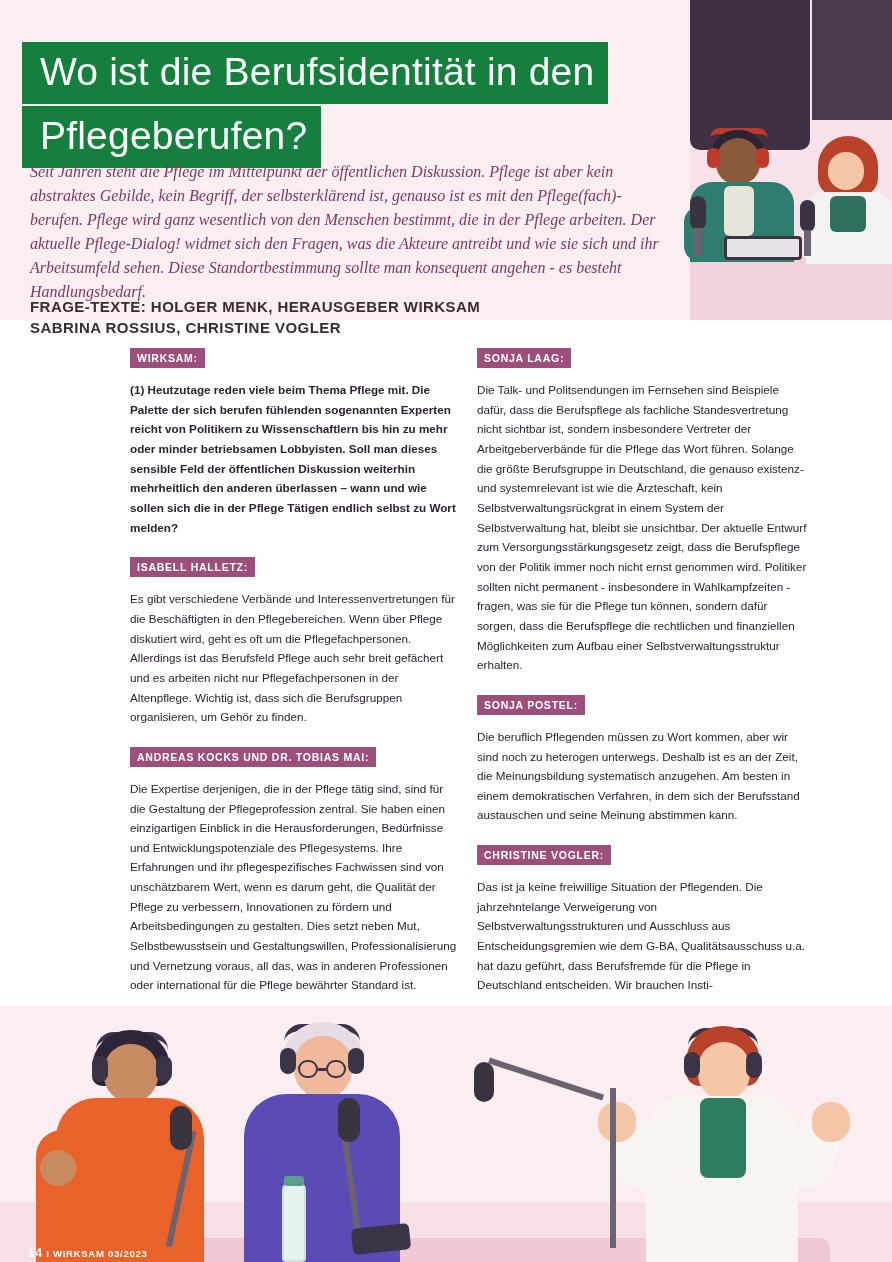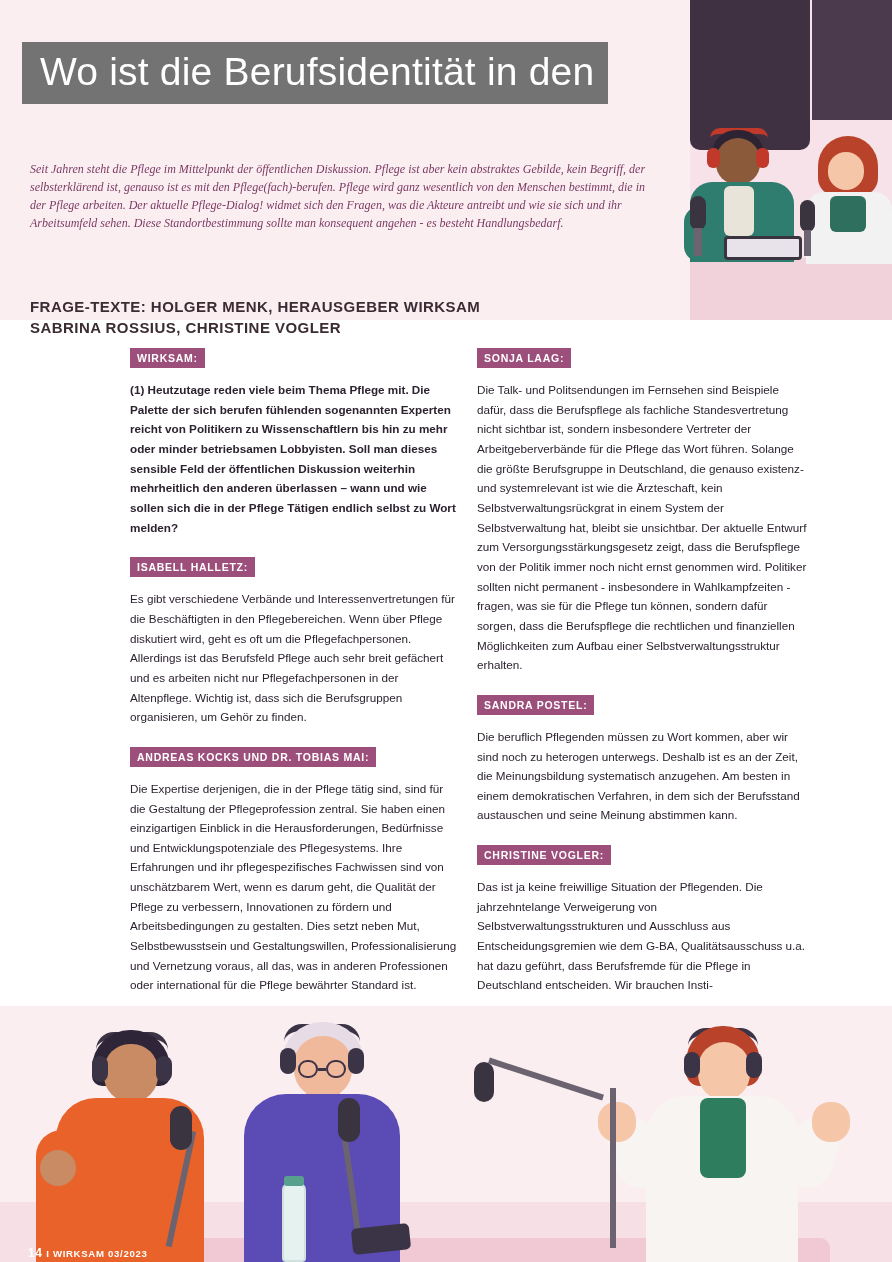--- a/index.html
+++ b/index.html
@@ -60,37 +60,37 @@
   .laptop { position:absolute; left:724px; top:236px; width:78px; height:24px; background:#e8e3ea; border-radius:4px; border:3px solid #3a3340;}
 
   
   .kicker {
     position:absolute; left:28px; top:48px;
     font-size:10.5px; letter-spacing:0.9px; font-weight:700; color:#8c3d6e;
   }
   .title-wrap { position:absolute; left:22px; top:42px; }
   .title-line {
     display:block;
-    background:#737373;
+    background:#15803d;
     color:#ffffff;
     font-size:39px;
     line-height:1.0;
     font-weight:400;
     padding:10px 14px 13px 18px;
     width:max-content;
     letter-spacing:0.2px;
   }
   .title-line.l2 { margin-top:2px; }
 
   .lead {
     position:absolute; left:30px; top:160px; width:630px;
     color:#7a3a63;
     font-family:"Liberation Serif", serif;
     font-style:italic;
-    font-size:12px;
+    font-size:16px;
     line-height:1.5;
   }
   .credits {
     position:absolute; left:30px; top:296px; width:640px;
     color:#3b2b33;
     font-size:15px; font-weight:700; letter-spacing:0.45px; line-height:1.42;
   }
 
   
   .cols { position:absolute; left:0; top:348px; width:892px; height:670px; }
@@ -208,20 +208,21 @@
 
 <div class="mic1"></div>
 <div class="mic1b"></div>
 <div class="mic2"></div>
 <div class="mic2b"></div>
 <div class="laptop"></div>
 
 <div class="kicker">PFLEGE-DIALOG!</div>
 <div class="title-wrap">
   <span class="title-line l1">Wo ist die Berufsidentität in den</span>
+  <span class="title-line l2">Pflegeberufen?</span>
 </div>
 <div class="lead">Seit Jahren steht die Pflege im Mittelpunkt der öffentlichen Diskussion. Pflege ist aber kein abstraktes Gebilde, kein Begriff, der selbsterklärend ist, genauso ist es mit den Pflege(fach)-berufen. Pflege wird ganz wesentlich von den Menschen bestimmt, die in der Pflege arbeiten. Der aktuelle Pflege-Dialog! widmet sich den Fragen, was die Akteure antreibt und wie sie sich und ihr Arbeitsumfeld sehen. Diese Standortbestimmung sollte man konsequent angehen - es besteht Handlungsbedarf.</div>
 <div class="credits">
   <div>FRAGE-TEXTE: HOLGER MENK, HERAUSGEBER WIRKSAM</div>
   <div>SABRINA ROSSIUS, CHRISTINE VOGLER</div>
 </div>
 
 <div class="cols">
 
   <div class="col col-left">
@@ -238,21 +239,21 @@
       <p class="para">Die Expertise derjenigen, die in der Pflege tätig sind, sind für die Gestaltung der Pflegeprofession zentral. Sie haben einen einzigartigen Einblick in die Herausforderungen, Bedürfnisse und Entwicklungspotenziale des Pflegesystems. Ihre Erfahrungen und ihr pflegespezifisches Fachwissen sind von unschätzbarem Wert, wenn es darum geht, die Qualität der Pflege zu verbessern, Innovationen zu fördern und Arbeitsbedingungen zu gestalten. Dies setzt neben Mut, Selbstbewusstsein und Gestaltungswillen, Professionalisierung und Vernetzung voraus, all das, was in anderen Professionen oder international für die Pflege bewährter Standard ist.</p>
     </div>
   </div>
 
   <div class="col col-right">
     <div class="block">
       <div class="speaker">SONJA LAAG:</div>
       <p class="para">Die Talk- und Politsendungen im Fernsehen sind Beispiele dafür, dass die Berufspflege als fachliche Standesvertretung nicht sichtbar ist, sondern insbesondere Vertreter der Arbeitgeberverbände für die Pflege das Wort führen. Solange die größte Berufsgruppe in Deutschland, die genauso existenz- und systemrelevant ist wie die Ärzteschaft, kein Selbstverwaltungsrückgrat in einem System der Selbstverwaltung hat, bleibt sie unsichtbar. Der aktuelle Entwurf zum Versorgungsstärkungsgesetz zeigt, dass die Berufspflege von der Politik immer noch nicht ernst genommen wird.  Politiker sollten nicht permanent - insbesondere in Wahlkampfzeiten -  fragen, was sie für die Pflege tun können, sondern dafür sorgen, dass die Berufspflege die rechtlichen und finanziellen Möglichkeiten zum Aufbau einer Selbstverwaltungsstruktur erhalten.</p>
     </div>
     <div class="block">
-      <div class="speaker">SANDRA POSTEL:</div>
+      <div class="speaker">SONJA POSTEL:</div>
       <p class="para">Die beruflich Pflegenden müssen zu Wort kommen, aber wir sind noch zu heterogen unterwegs. Deshalb ist es an der Zeit, die Meinungsbildung systematisch anzugehen. Am besten in einem demokratischen Verfahren, in dem sich der Berufsstand austauschen und seine Meinung abstimmen kann.</p>
     </div>
     <div class="block">
       <div class="speaker">CHRISTINE VOGLER:</div>
       <p class="para">Das ist ja keine freiwillige Situation der Pflegenden. Die jahrzehntelange Verweigerung von Selbstverwaltungsstrukturen und Ausschluss aus Entscheidungsgremien wie dem G-BA, Qualitätsausschuss u.a. hat dazu geführt, dass Berufsfremde für die Pflege in Deutschland entscheiden. Wir brauchen Insti-</p>
     </div>
   </div>
 
 </div>
 

